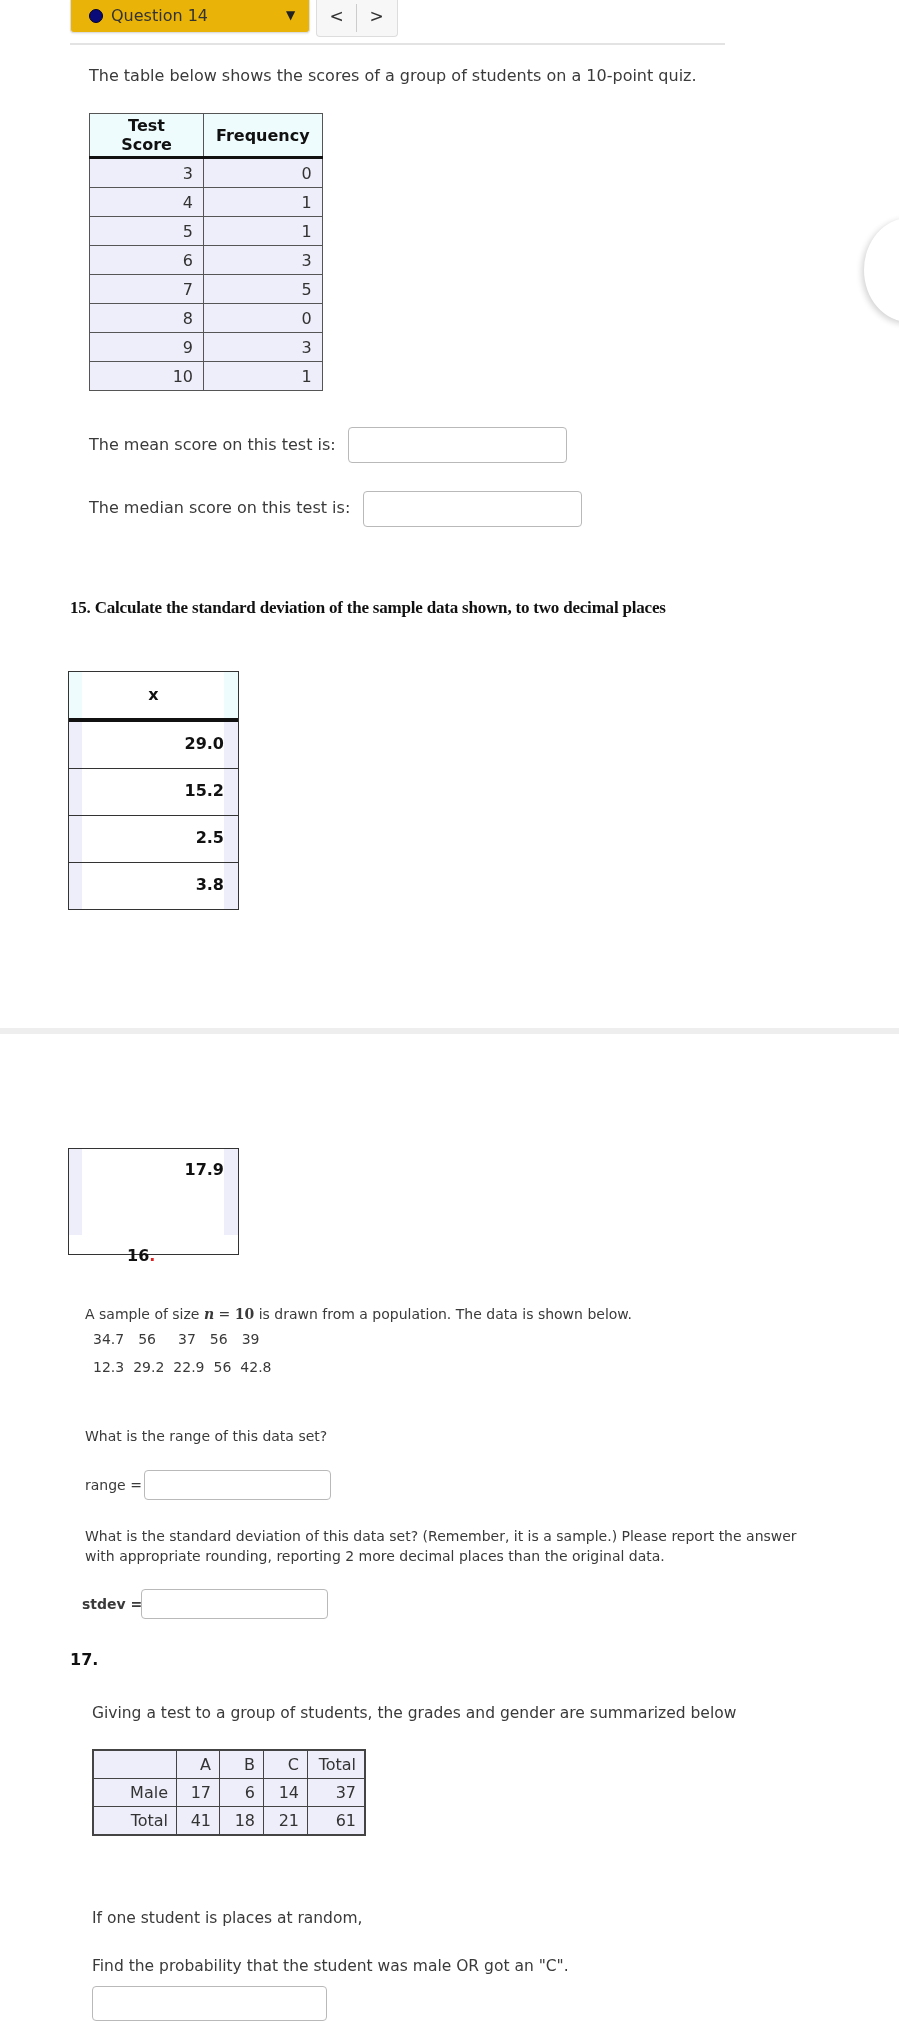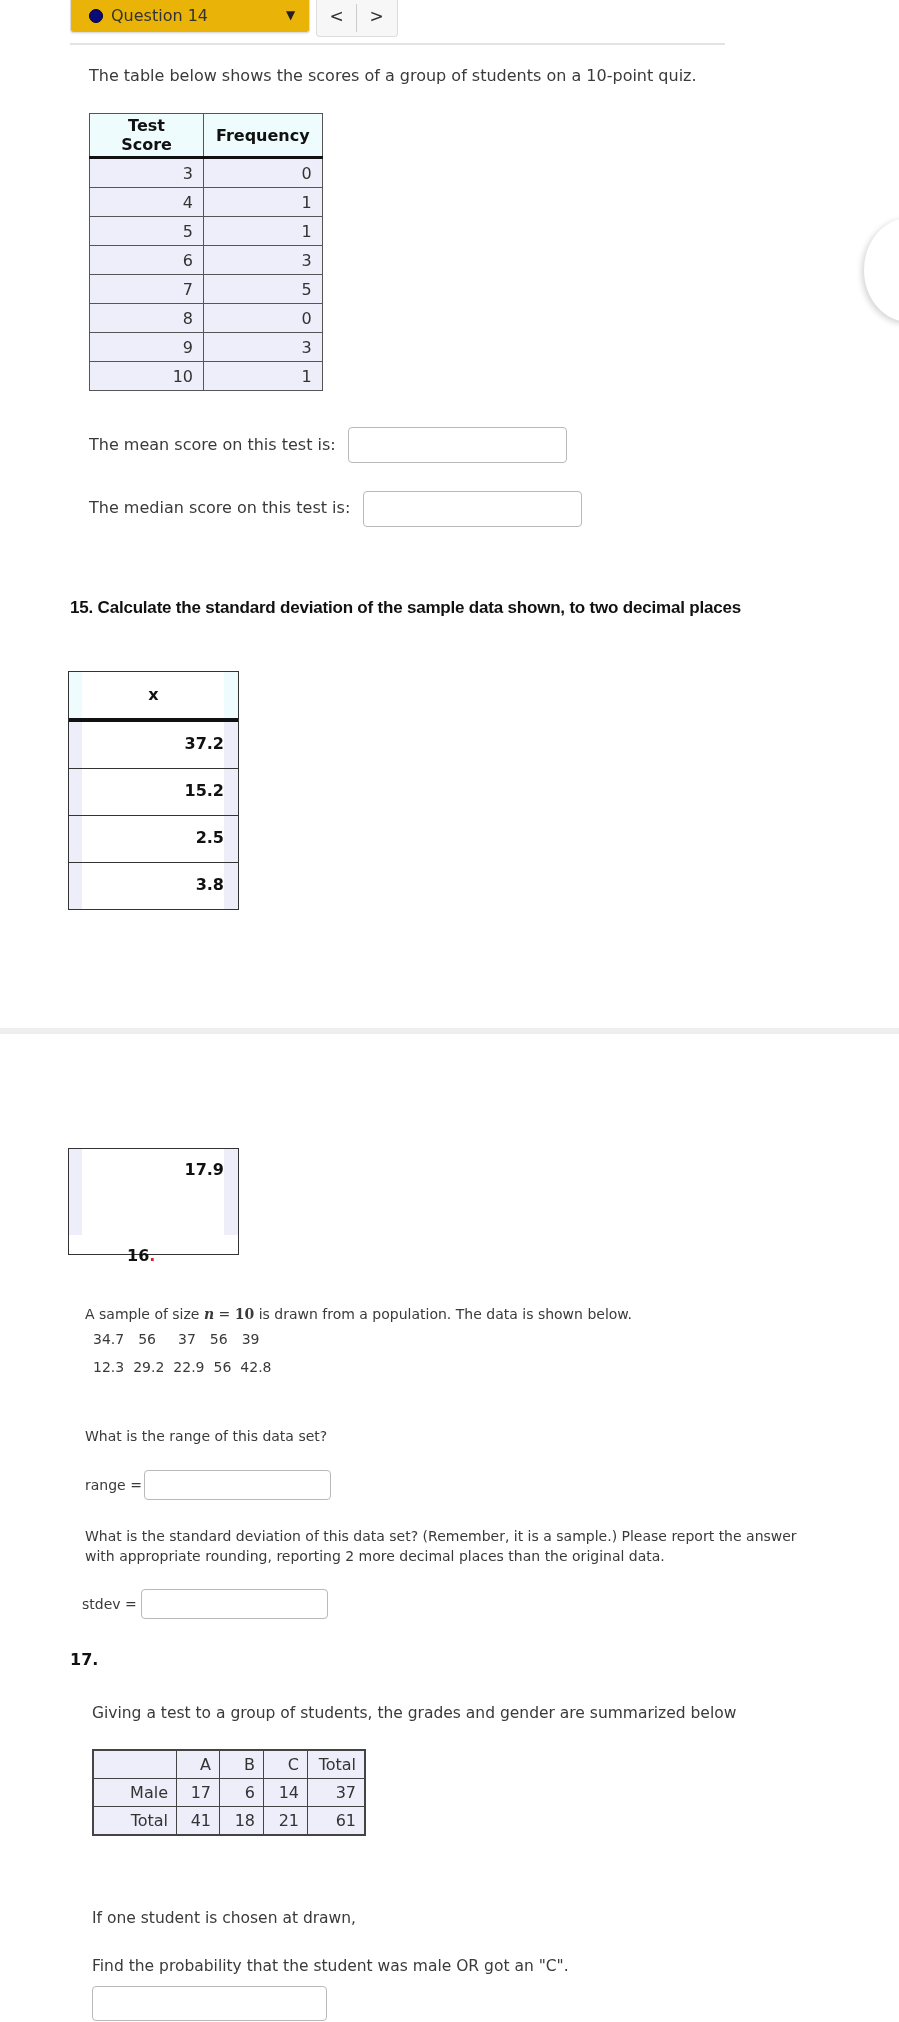--- a/index.html
+++ b/index.html
@@ -20,21 +20,21 @@
   .p14 { font-size:16px; color:#3a3a3a; }
 
   table.freq { position:absolute; left:89px; top:113px; border-collapse:collapse; font-size:16px; color:#333; }
   table.freq th { background:#eefcfd; border:1px solid #555; border-bottom:3px solid #111; padding:2px 12px; font-weight:bold; color:#111; }
   table.freq td { background:#eeeefa; border:1px solid #555; text-align:right; padding:0 10px; height:28px; }
   table.freq td.c1 { width:93px; }
   table.freq td.c2 { width:94px; }
 
   .ansbox { position:absolute; background:#fff; border:1px solid #b9b9b9; border-radius:4px; box-sizing:border-box; }
 
-  .q15title { left:70px; top:598px; font-family:Liberation Sans, sans-serif; font-size:17px; font-weight:bold; color:#111; letter-spacing:-0.2px; }
+  .q15title { left:70px; top:598px; font-family:Liberation Serif, serif; font-size:17px; font-weight:bold; color:#111; letter-spacing:-0.2px; }
 
   .xtable { position:absolute; left:68px; border:1.5px solid #333; box-sizing:border-box; width:171px; }
   .xcell { position:relative; height:46px; border-bottom:1px solid #333; background:linear-gradient(to right,#eeeefa 0,#eeeefa 13px,#fff 13px,#fff 155px,#eeeefa 155px); }
   .xcell:last-child { border-bottom:none; }
   .xcell .v { position:absolute; right:14px; top:12px; font-size:16px; font-weight:bold; color:#111; }
   .xhead { height:46px; border-bottom:4px solid #111; background:linear-gradient(to right,#eefcfd 0,#eefcfd 13px,#fff 13px,#fff 155px,#eefcfd 155px); text-align:center; font-weight:bold; font-size:16px; line-height:46px; color:#111; }
 
   .divider { left:0; top:1028px; width:899px; height:6px; background:#eeeeee; }
 
   .qnum { font-size:16px; font-weight:bold; color:#111; }
@@ -112,21 +112,21 @@
 <input class="ansbox" style="left: 348px; top: 427px; width: 219px; height: 36px;" value="">
 
 <div class="abs p14" style="left:89px; top:498px;">The median score on this test is:</div>
 <input class="ansbox" style="left: 363px; top: 491px; width: 219px; height: 36px;" value="">
 
 <div class="abs q15title">15. Calculate the standard deviation of the sample data shown, to two decimal places</div>
 
 <div class="xtable" style="top:671px;">
   <div class="xhead">x</div>
   <div class="xcell">
-      <span class="v">37.2</span>
+      <span class="v">29.0</span>
     </div>
   <div class="xcell">
       <span class="v">15.2</span>
     </div>
   <div class="xcell">
       <span class="v">2.5</span>
     </div>
   <div class="xcell">
       <span class="v">3.8</span>
     </div>
@@ -153,21 +153,21 @@
 </div>
 <div class="abs q16 datarow" style="left:93px; top:1359px;">
   <span style="margin-right:9px;">12.3</span><span style="margin-right:9px;">29.2</span><span style="margin-right:9px;">22.9</span><span style="margin-right:9px;">56</span><span>42.8</span>
 </div>
 
 <div class="abs q16" style="left:85px; top:1428px;">What is the range of this data set?</div>
 <div class="abs q16" style="left:85px; top:1477px;">range =</div>
 <input class="ansbox" style="left: 144px; top: 1470px; width: 187px; height: 30px;" value="">
 
 <div class="abs q16" style="left:85px; top:1526px; width:730px; line-height:20px;">What is the standard deviation of this data set? (Remember, it is a sample.) Please report the answer with appropriate rounding, reporting 2 more decimal places than the original data.</div>
-<div class="abs q16" style="left:82px; top:1596px;">stdev =</div>
+<div class="abs q16" style="left:82px; top:1596px;font-weight:bold;">stdev =</div>
 <input class="ansbox" style="left: 141px; top: 1589px; width: 187px; height: 30px;" value="">
 
 <div class="abs qnum" style="left:70px; top:1650px;">17.</div>
 
 <div class="abs p14" style="left:92px; top:1704px; font-size:15.5px;text-align:right;">Giving a test to a group of students, the grades and gender are summarized below</div>
 
 <table class="ct">
   <tbody>
       <tr>
     <td style="width:66px;"></td>
@@ -186,17 +186,17 @@
   <tr>
     <td>Total</td>
     <td>41</td>
     <td>18</td>
     <td>21</td>
     <td>61</td>
   </tr>
 </tbody>
   </table>
 
-<div class="abs p14" style="left:92px; top:1909px; font-size:15.5px;">If one student is chosen at drawn,</div>
+<div class="abs p14" style="left:92px; top:1909px; font-size:15.5px;">If one student is places at random,</div>
 <div class="abs p14" style="left:92px; top:1957px; font-size:15.5px;">Find the probability that the student was male OR got an "C".</div>
 <input class="ansbox" style="left: 92px; top: 1986px; width: 235px; height: 35px;" value="">
 
 <div class="abs" style="left:864px; top:218px; width:90px; height:104px; border-radius:50%; background:#fff; box-shadow:-2px 2px 6px rgba(0,0,0,0.18);"></div>
 
 </body></html>

